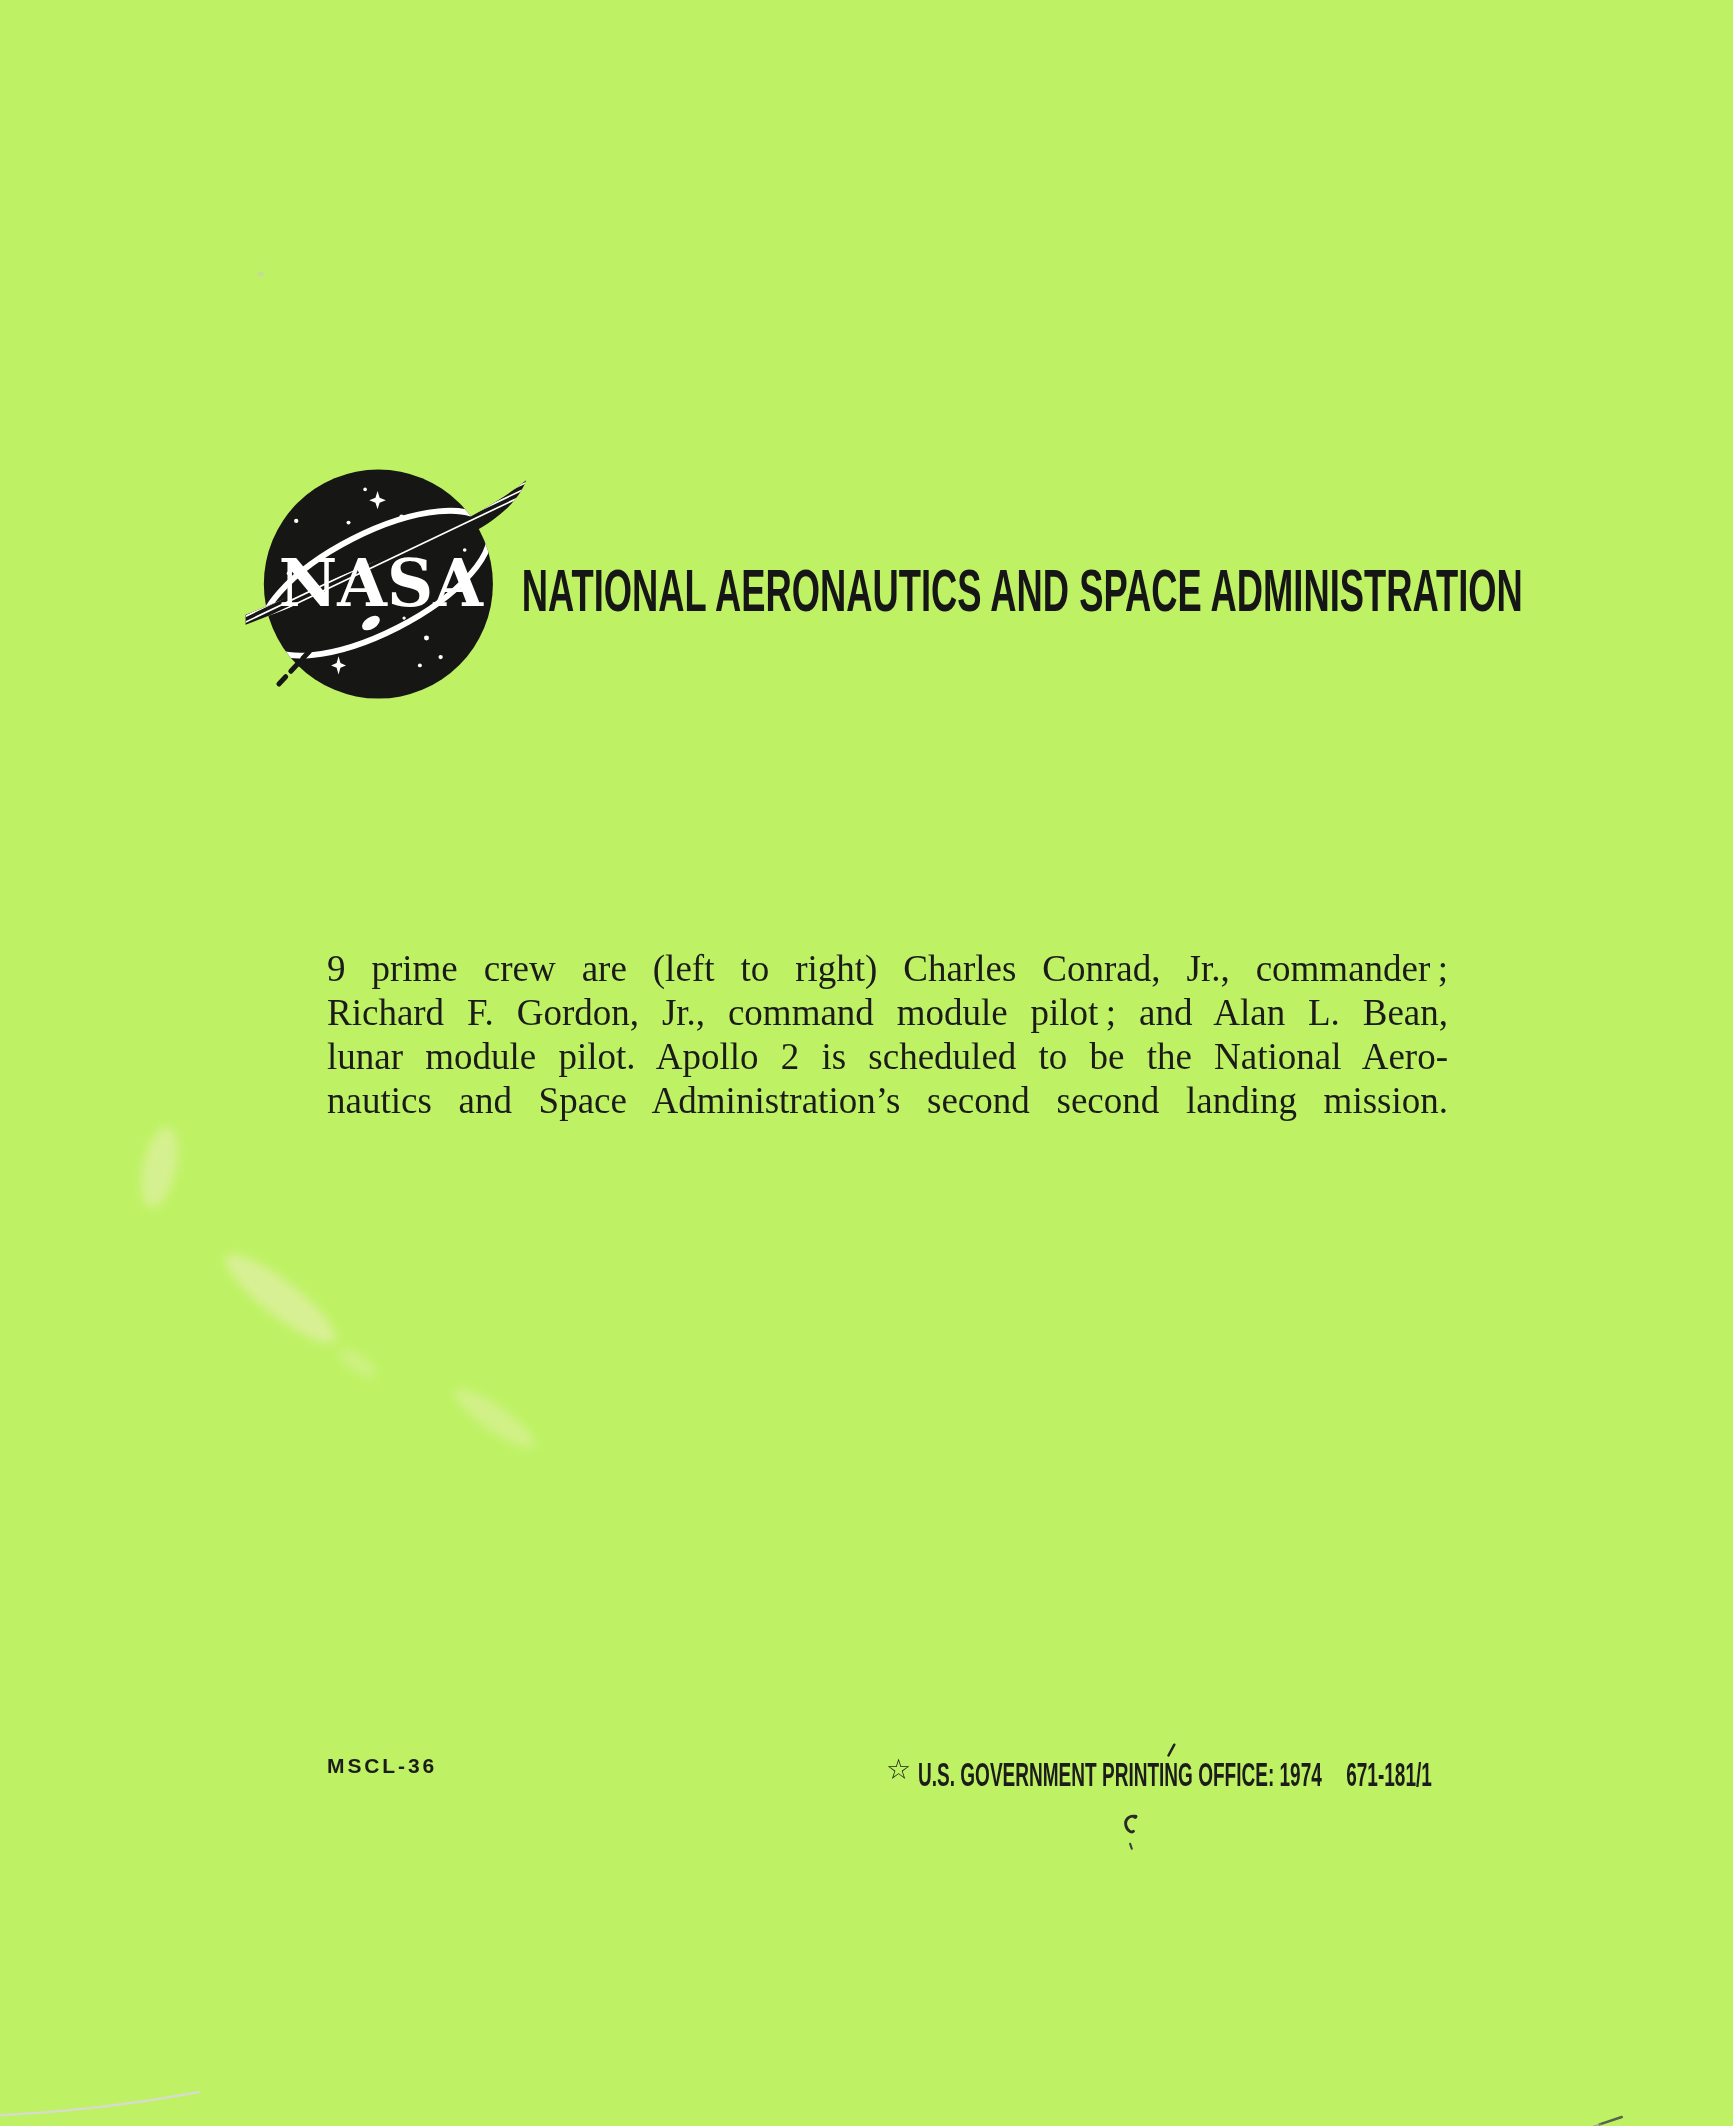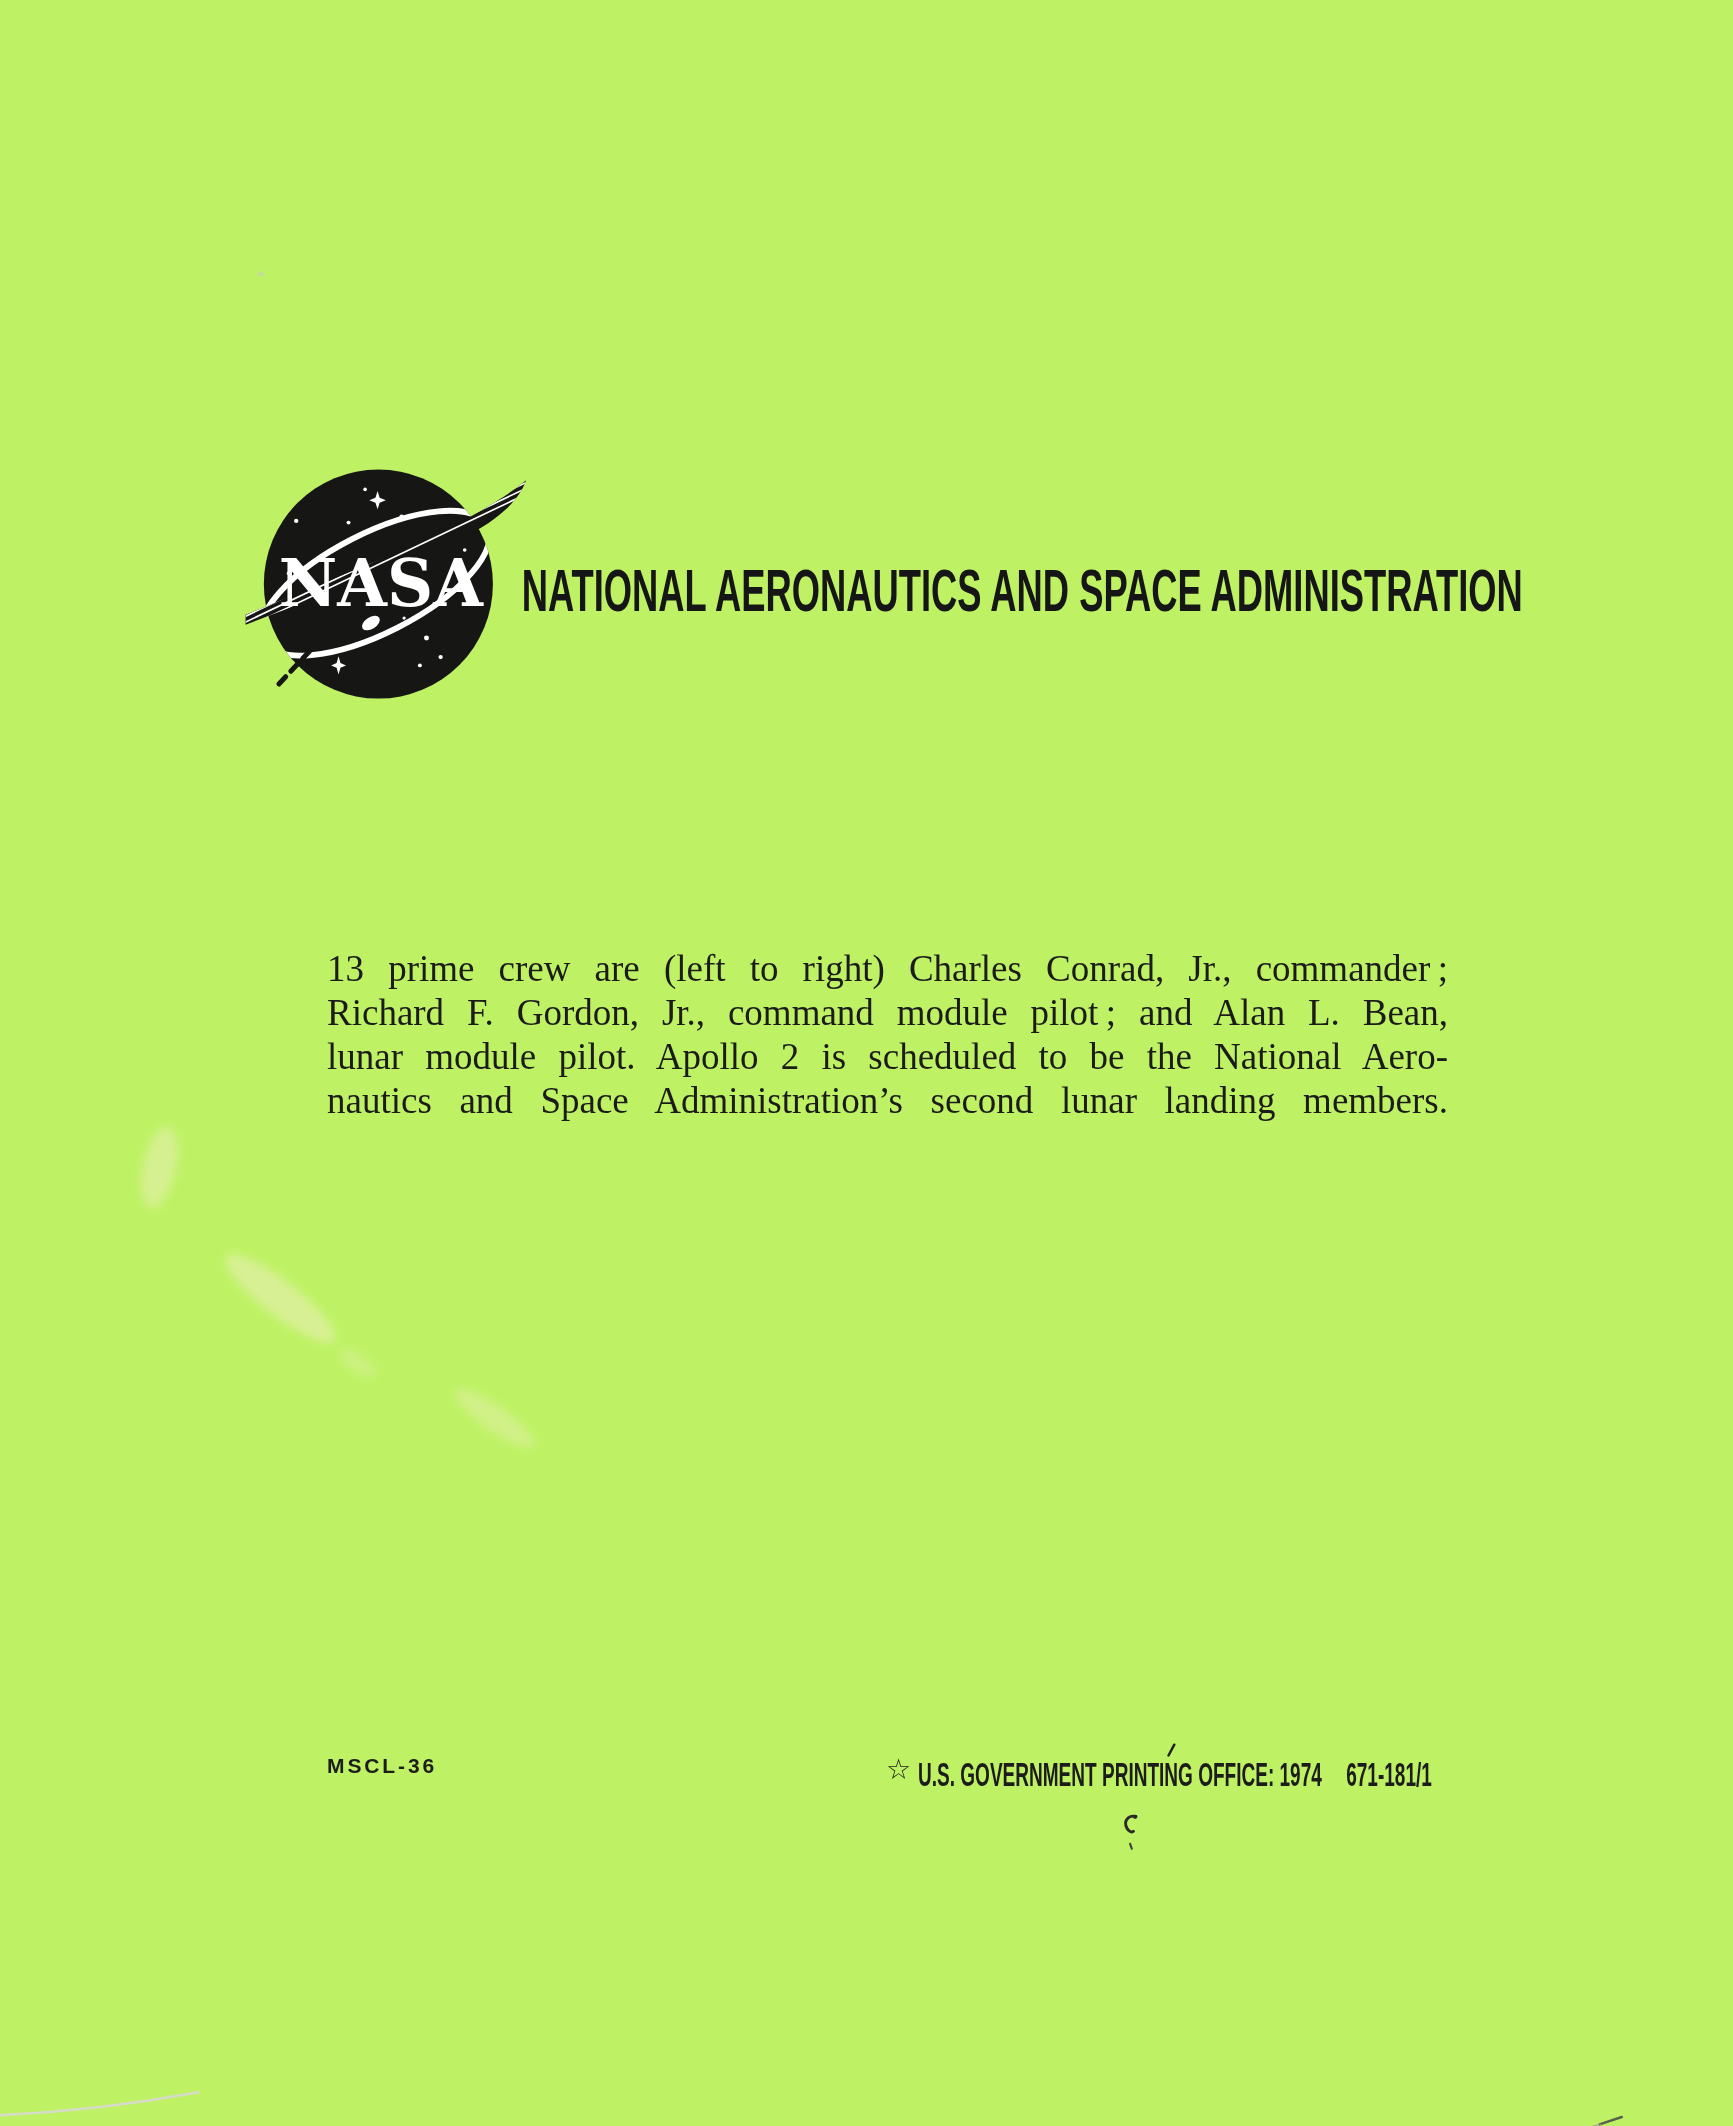--- a/index.html
+++ b/index.html
@@ -72,24 +72,24 @@
       </g>
     </g>
     <text x="336" y="729" font-family="'DejaVu Serif',serif" font-weight="bold" font-size="78" fill="#ffffff" textLength="246" lengthAdjust="spacingAndGlyphs">NASA</text>
   </svg>
 
   <svg class="header-svg" viewBox="0 0 1230 95">
     <text x="2" y="77" font-family="'Liberation Sans',sans-serif" font-weight="bold" font-size="71" fill="#161616" textLength="1205" lengthAdjust="spacingAndGlyphs">NATIONAL AERONAUTICS AND SPACE ADMINISTRATION</text>
   </svg>
 
   <div class="caption">
-    <div class="cap-line">13 prime crew are (left to right) Charles Conrad, Jr., commander ;</div>
+    <div class="cap-line">9 prime crew are (left to right) Charles Conrad, Jr., commander ;</div>
     <div class="cap-line">Richard F. Gordon, Jr., command module pilot ; and Alan L. Bean,</div>
     <div class="cap-line">lunar module pilot. Apollo 2 is scheduled to be the National Aero-</div>
-    <div class="cap-line">nautics and Space Administration’s second lunar landing members.</div>
+    <div class="cap-line">nautics and Space Administration’s second second landing mission.</div>
   </div>
 
   <div class="mscl">MSCL-36</div>
 
   <span class="gpo-star">☆</span>
   <svg class="gpo-svg" viewBox="0 0 630 44">
     <text x="0" y="33" font-family="'Liberation Sans',sans-serif" font-weight="bold" font-size="40" fill="#1c1c1b" textLength="619" lengthAdjust="spacingAndGlyphs">U.S. GOVERNMENT PRINTING OFFICE: 1974  671-181/1</text>
   </svg>
 
   <svg class="abs" style="left:1166px;top:1743px;width:13.3px;height:15px" viewBox="0 0 16 18">

